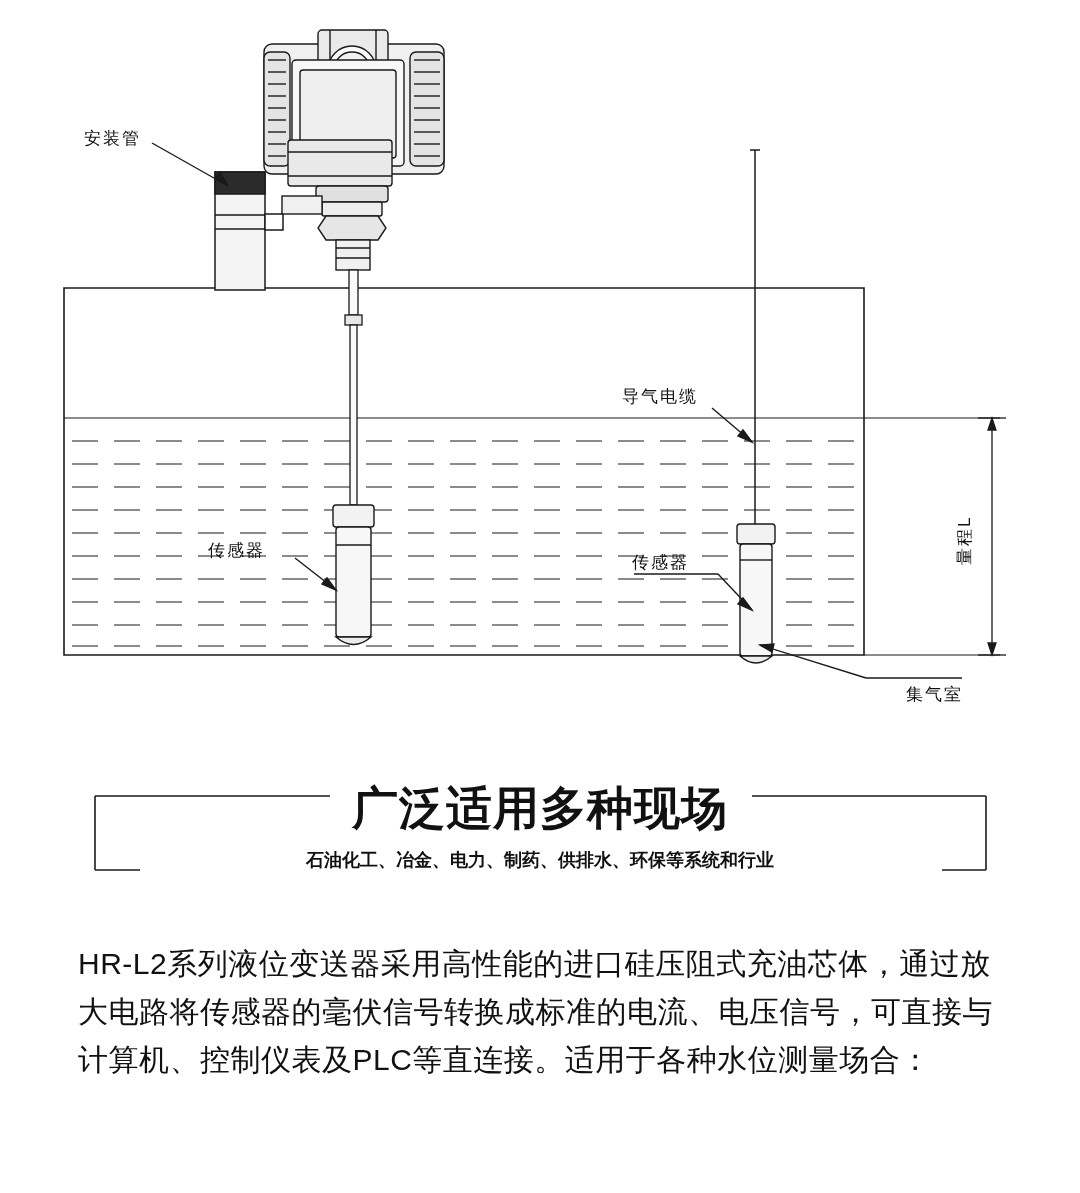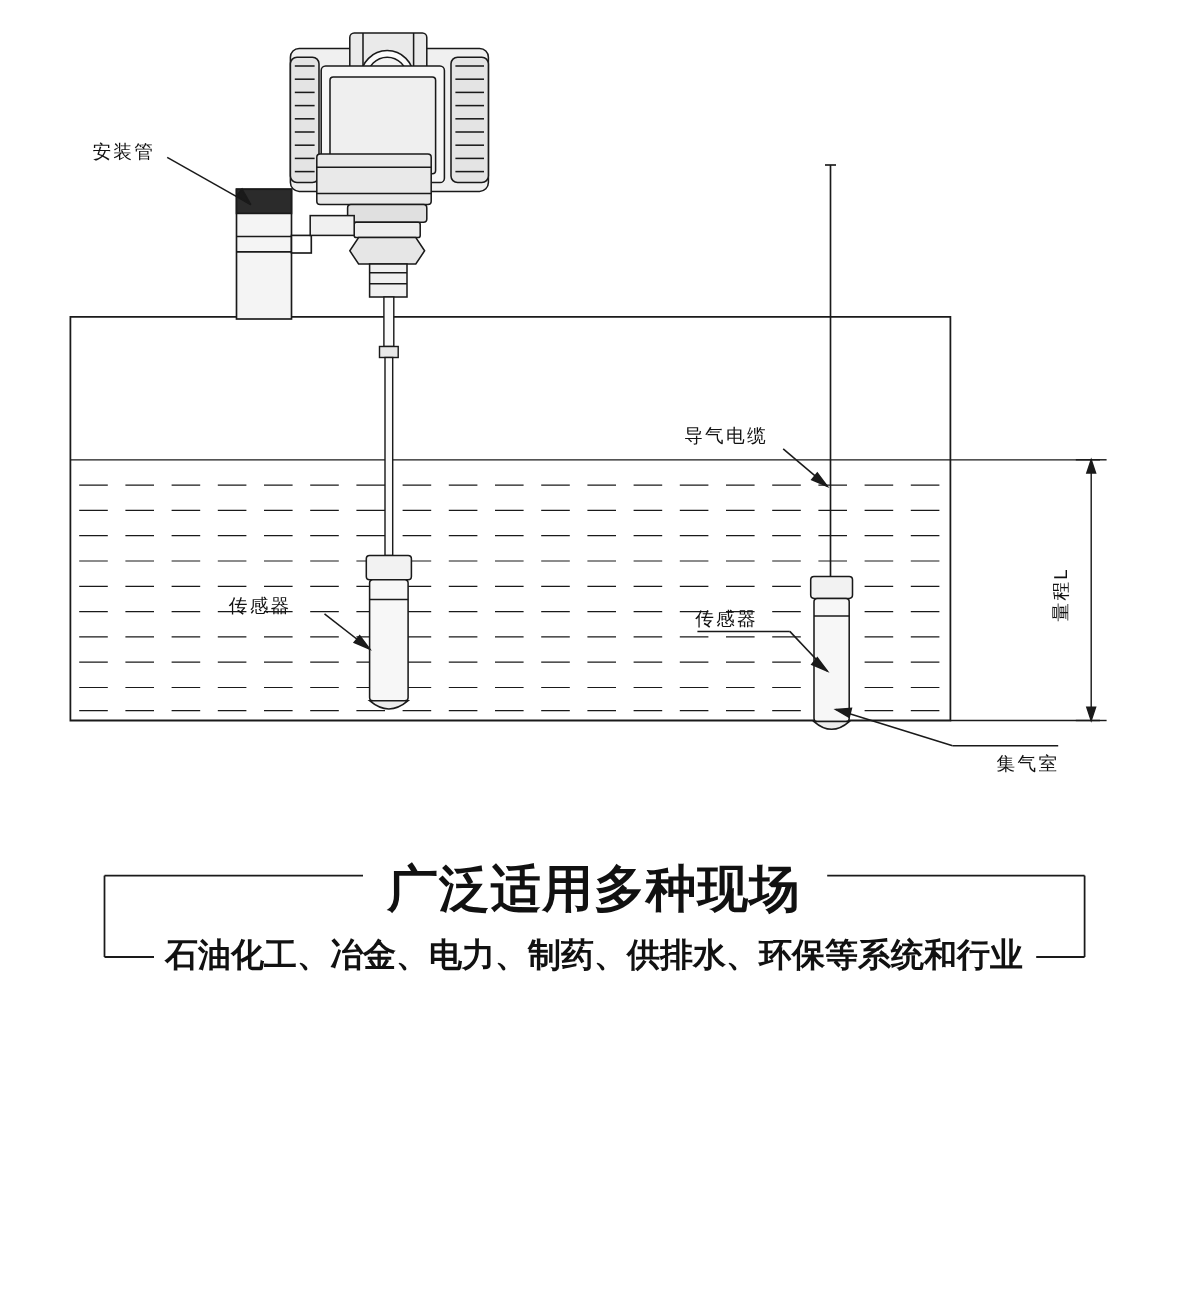--- a/index.html
+++ b/index.html
@@ -56,21 +56,21 @@
     font-weight: bold;
     letter-spacing: 1px;
     color: #111111;
   }
   .banner-sub {
     position: absolute;
     left: 0;
     top: 78px;
     width: 1080px;
     text-align: center;
-    font-size: 30px;
+    font-size: 18px;
     font-weight: bold;
     color: #111111;
   }
 
   
   #paragraph {
     position: absolute;
     left: 78px;
     top: 940px;
     width: 930px;
@@ -262,14 +262,15 @@
 
         <line x1="95" y1="100" x2="140" y2="100"></line>
 
         <line x1="942" y1="100" x2="986" y2="100"></line>
       </g>
     </svg>
     <div class="banner-title">广泛适用多种现场</div>
     <div class="banner-sub">石油化工、冶金、电力、制药、供排水、环保等系统和行业</div>
   </div>
 
+  <div id="paragraph">HR-L2系列液位变送器采用高性能的进口硅压阻式充油芯体，通过放大电路将传感器的毫伏信号转换成标准的电流、电压信号，可直接与计算机、控制仪表及PLC等直连接。适用于各种水位测量场合：</div>
 
 </div>
 
 </body></html>

